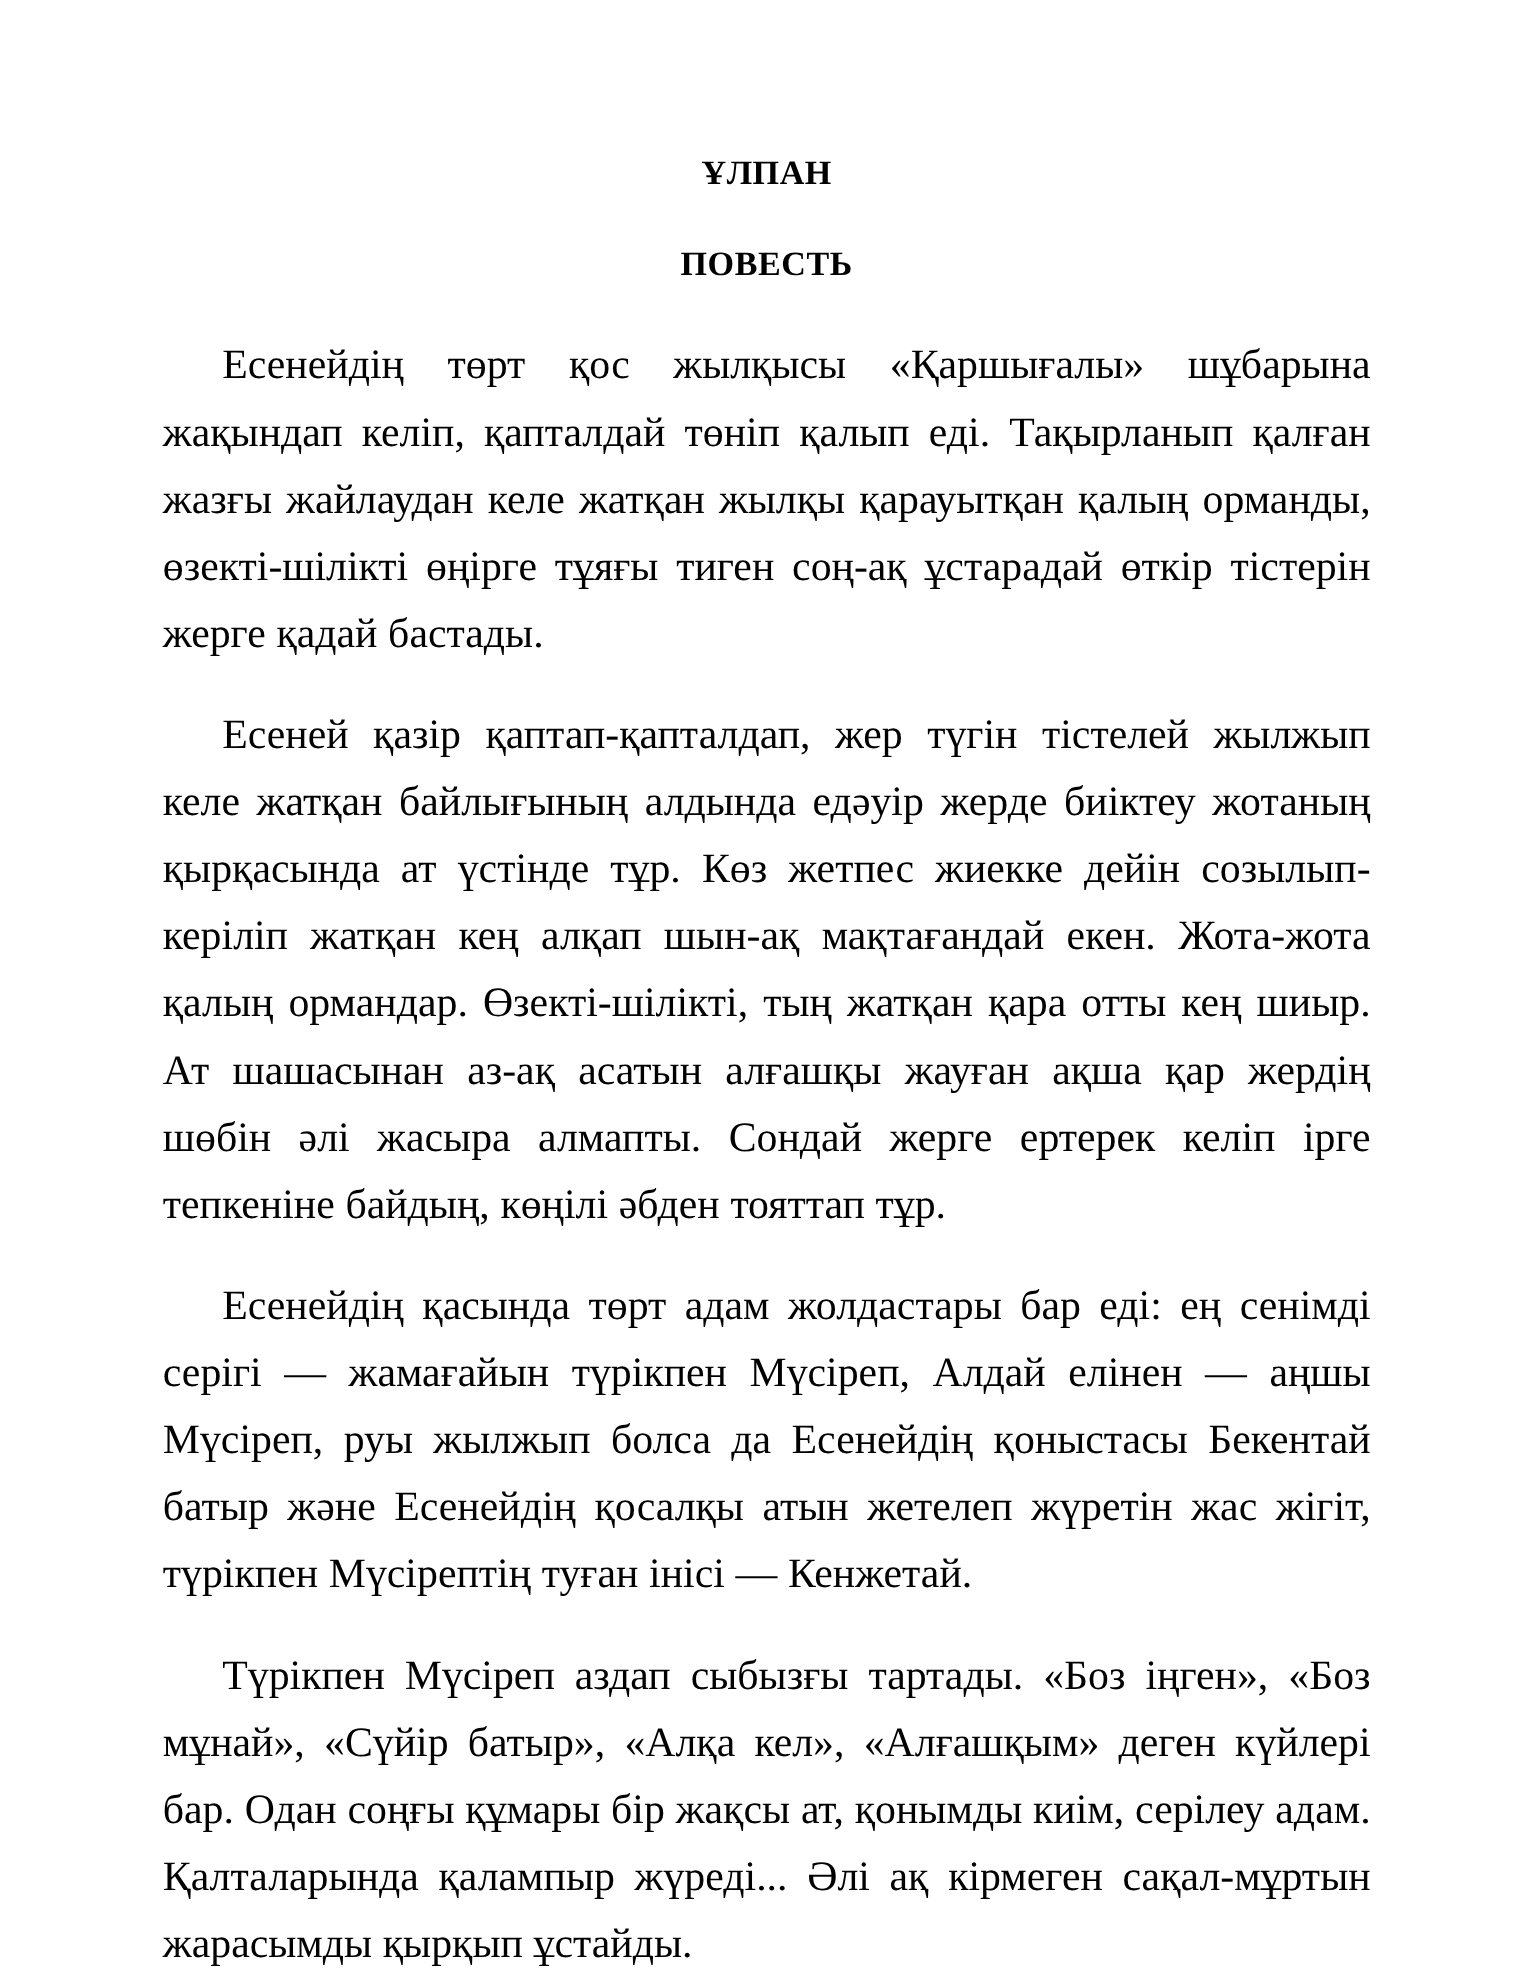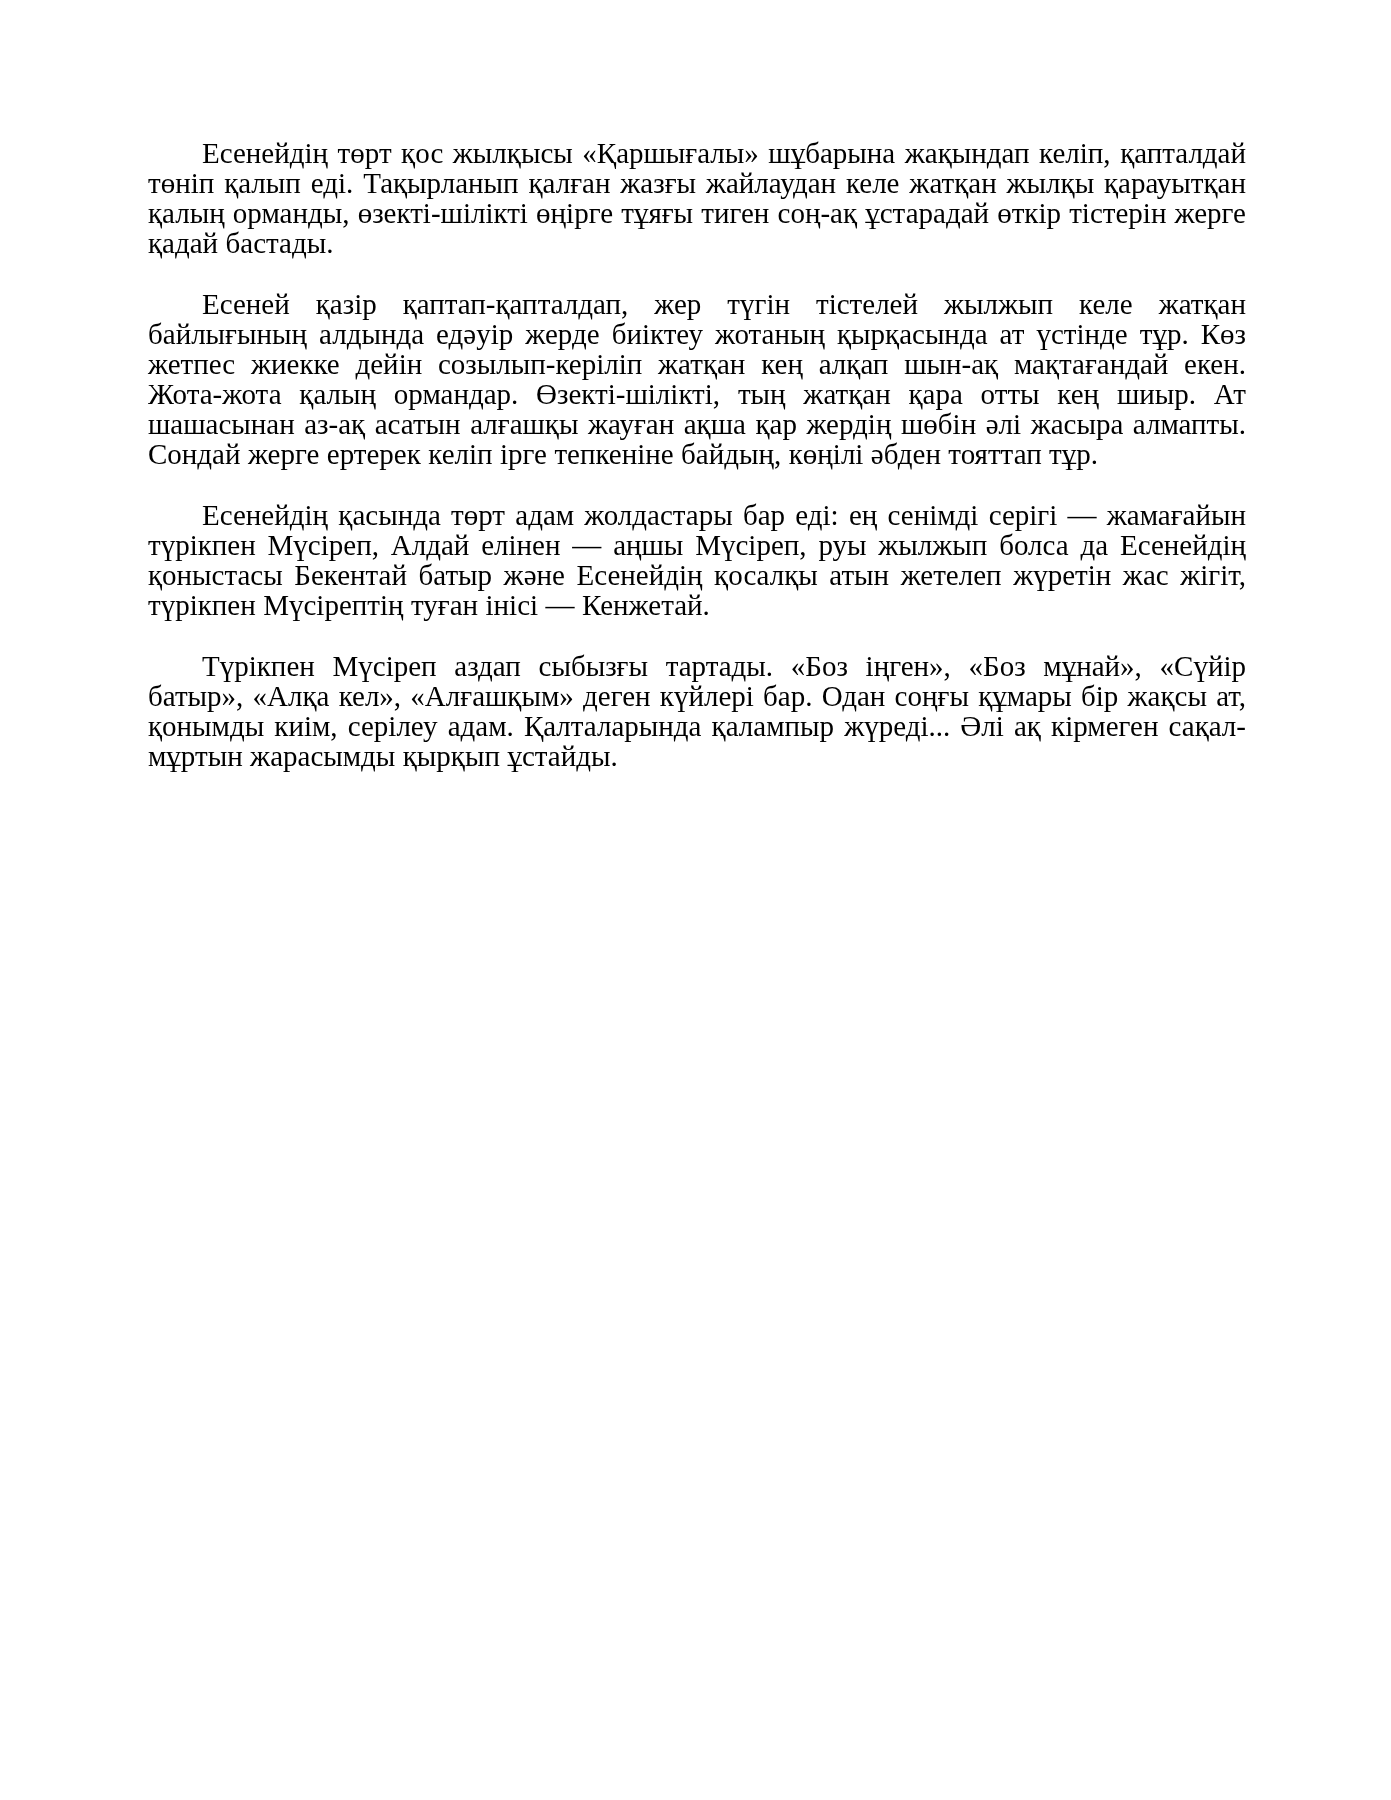--- a/index.html
+++ b/index.html
@@ -44,37 +44,39 @@
     letter-spacing: 0.5px;
     margin: 0 0 44px 0;
     line-height: 1.2;
   }
 
   .body-text p {
     margin: 0 0 31px 0;
     text-align: justify;
     text-justify: inter-word;
     text-indent: 54px;
-    font-size: 29px;
-    line-height: 30px;
+    font-size: 38px;
+    line-height: 61px;
     hyphens: none;
     word-spacing: 0.2px;
   }
 
   .body-text p:last-child {
     margin-bottom: 0;
   }
 </style>
 </head>
 <body>
 
 <div class="page">
   <div class="content">
 
+    <h1 class="doc-title">ҰЛПАН</h1>
 
+    <h2 class="doc-subtitle">ПОВЕСТЬ</h2>
 
     <div class="body-text">
       <p>Есенейдің төрт қос жылқысы «Қаршығалы» шұбарына жақындап келіп, қапталдай төніп қалып еді. Тақырланып қалған жазғы жайлаудан келе жатқан жылқы қарауытқан қалың орманды, өзекті-шілікті өңірге тұяғы тиген соң-ақ ұстарадай өткір тістерін жерге қадай бастады.</p>
       <p>Есеней қазір қаптап-қапталдап, жер түгін тістелей жылжып келе жатқан байлығының алдында едәуір жерде биіктеу жотаның қырқасында ат үстінде тұр. Көз жетпес жиекке дейін созылып-керіліп жатқан кең алқап шын-ақ мақтағандай екен. Жота-жота қалың ормандар. Өзекті-шілікті, тың жатқан қара отты кең шиыр. Ат шашасынан аз-ақ асатын алғашқы жауған ақша қар жердің шөбін әлі жасыра алмапты. Сондай жерге ертерек келіп ірге тепкеніне байдың, көңілі әбден тояттап тұр.</p>
       <p>Есенейдің қасында төрт адам жолдастары бар еді: ең сенімді серігі — жамағайын түрікпен Мүсіреп, Алдай елінен — аңшы Мүсіреп, руы жылжып болса да Есенейдің қоныстасы Бекентай батыр және Есенейдің қосалқы атын жетелеп жүретін жас жігіт, түрікпен Мүсірептің туған інісі — Кенжетай.</p>
       <p>Түрікпен Мүсіреп аздап сыбызғы тартады. «Боз іңген», «Боз мұнай», «Сүйір батыр», «Алқа кел», «Алғашқым» деген күйлері бар. Одан соңғы құмары бір жақсы ат, қонымды киім, серілеу адам. Қалталарында қалампыр жүреді... Әлі ақ кірмеген сақал-мұртын жарасымды қырқып ұстайды.</p>
     </div>
 
   </div>
 </div>

